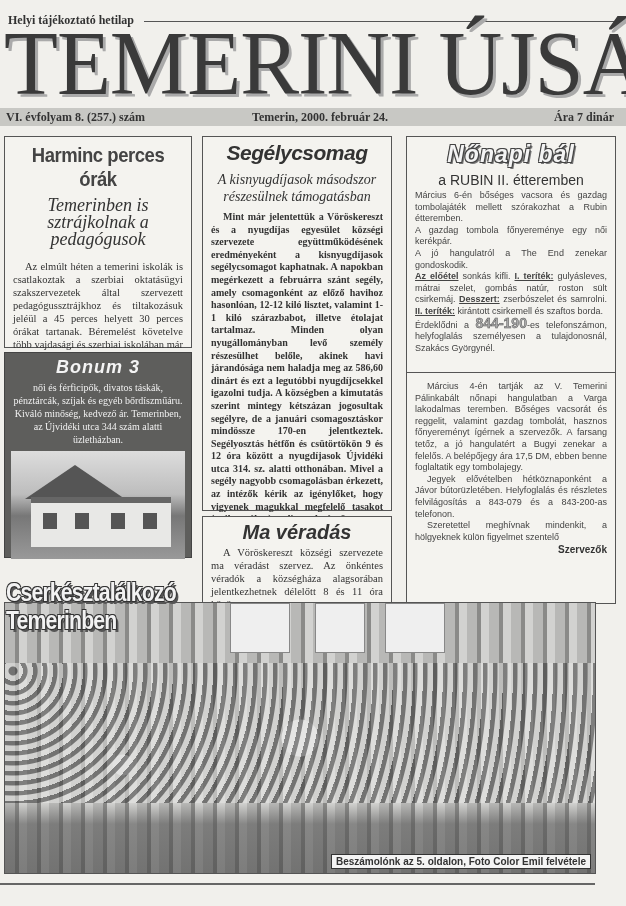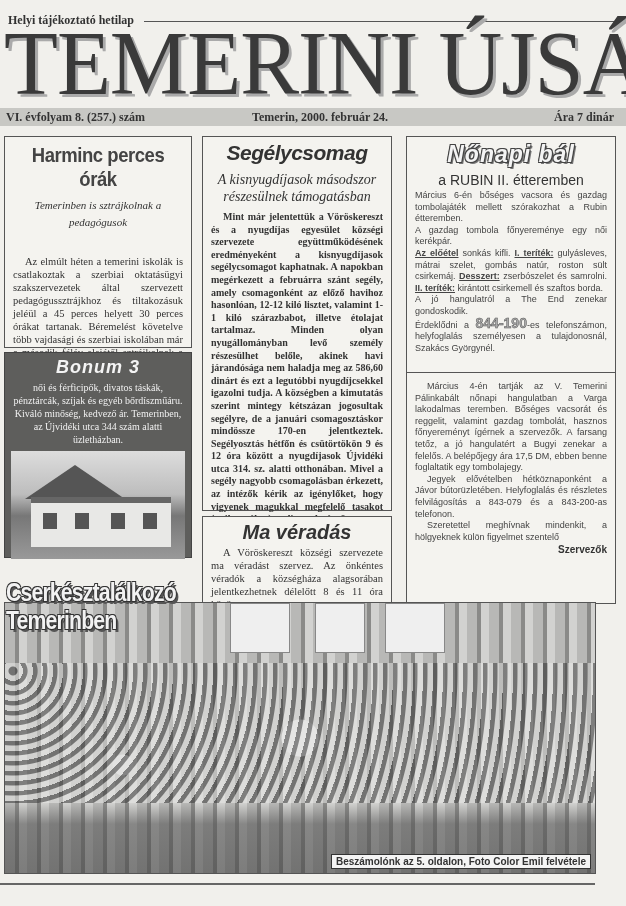--- a/index.html
+++ b/index.html
@@ -16,21 +16,21 @@
   .dateline { position: absolute; left: 0; top: 108px; width: 626px; height: 18px; background: #c8c8c4;
     font-size: 12px; font-weight: bold; color: #333; }
   .dateline span { position: absolute; top: 2px; }
   .dl-left { left: 6px; } .dl-mid { left: 252px; } .dl-right { right: 12px; }
 
   .box { position: absolute; border: 1.5px solid #555; background: #f4f3ef; }
 
   
   .b1 { left: 4px; top: 136px; width: 188px; height: 212px; padding: 6px 8px; }
   .b1 h1 { font-family: "Liberation Sans", sans-serif; font-size: 21px; font-weight: bold; color: #444; text-align: center; letter-spacing: -0.5px; transform: scaleX(0.88); }
-  .b1 h2 { font-style: italic; font-weight: normal; font-size: 11px; text-align: center; line-height: 17px; margin: 6px 0 24px; color: #333; }
+  .b1 h2 { font-style: italic; font-weight: normal; font-size: 18px; text-align: center; line-height: 17px; margin: 6px 0 12px; color: #333; }
   .b1 p { font-size: 10.5px; line-height: 13px; text-align: justify; text-indent: 12px; color: #333; }
   .b1 .more { text-align: center; font-weight: bold; font-size: 11px; margin-top: 3px; text-indent: 0; }
 
   
   .b2 { left: 4px; top: 352px; width: 188px; height: 206px; background: #5e5e5c; border-color: #444; padding: 4px 6px; }
   .b2 h1 { font-family: "Liberation Sans", sans-serif; font-style: italic; font-weight: bold; font-size: 18px; color: #f4f4f4; text-align: center; letter-spacing: 1px; }
   .b2 p { font-family: Liberation Serif, serif; font-size: 10px; line-height: 13px; color: #f0f0f0; text-align: center; margin-top: 3px; }
   .b2 .photo { margin-top: 5px; width: 174px; height: 108px; background: linear-gradient(180deg,#ddd 0%,#bdbdbd 40%,#777 60%,#999 100%); position: relative; overflow: hidden; }
   .house-roof { position: absolute; left: 14px; top: 14px; width: 0; height: 0; border-left: 50px solid transparent; border-right: 50px solid transparent; border-bottom: 34px solid #555; }
   .house-body { position: absolute; left: 20px; top: 46px; width: 140px; height: 50px; background: #e8e8e6; border-top: 6px solid #666; }
@@ -124,24 +124,24 @@
 <div class="box b4">
   <h1>Ma véradás</h1>
   <p>A Vöröskereszt községi szervezete ma véradást szervez. Az önkéntes véradók a községháza alagsorában jelentkezhetnek délelőtt 8 és 11 óra között.</p>
 </div>
 
 <div class="box b5">
   <div class="outline-title">Nőnapi bál</div>
   <h2>a RUBIN II. étteremben</h2>
   <p>Március 6-én bőséges vacsora és gazdag tombolajáték mellett szórakozhat a Rubin étteremben.</p>
   <p>A gazdag tombola főnyereménye egy női kerékpár.</p>
+  <p>A jó hangulatról a The End zenekar gondoskodik.</p>
   <p>
     <u>Az előétel</u><span> sonkás kifli. </span><u>I. teríték:</u><span> gulyásleves, mátrai szelet, gombás natúr, roston sült csirkemáj. </span><u>Desszert:</u><span> zserbószelet és samrolni. </span><u>II. teríték:</u><span> kirántott csirkemell és szaftos borda.</span>
   </p>
-  <p>A jó hangulatról a The End zenekar gondoskodik.</p>
   <p>
     <span>Érdeklődni a </span><span class="big-phone">844-190</span><span>-es telefonszámon, helyfoglalás személyesen a tulajdonosnál, Szakács Györgynél.</span>
   </p>
 </div>
 
 <div class="box b6">
   <p style="margin-top:4px">Március 4-én tartják az V. Temerini Pálinkabált nőnapi hangulatban a Varga lakodalmas teremben. Bőséges vacsorát és reggelit, valamint gazdag tombolát, hasznos főnyereményt ígérnek a szervezők. A farsang tetőz, a jó hangulatért a Bugyi zenekar a felelős. A belépőjegy ára 17,5 DM, ebben benne foglaltatik egy tombolajegy.</p>
   <p>Jegyek elővételben hétköznaponként a Jávor bútorüzletében. Helyfoglalás és részletes felvilágosítás a 843-079 és a 843-200-as telefonon.</p>
   <p>Szeretettel meghívnak mindenkit, a hölgyeknek külön figyelmet szentelő</p>
   <p class="sig">Szervezők</p>

